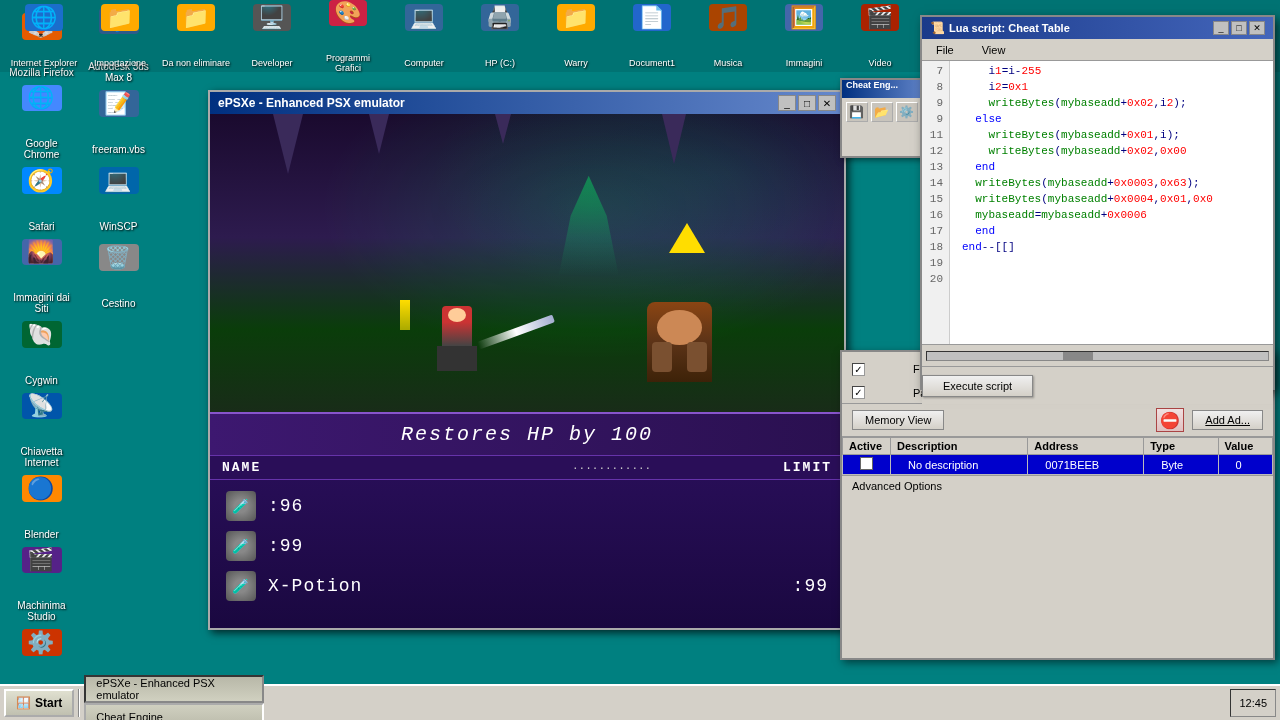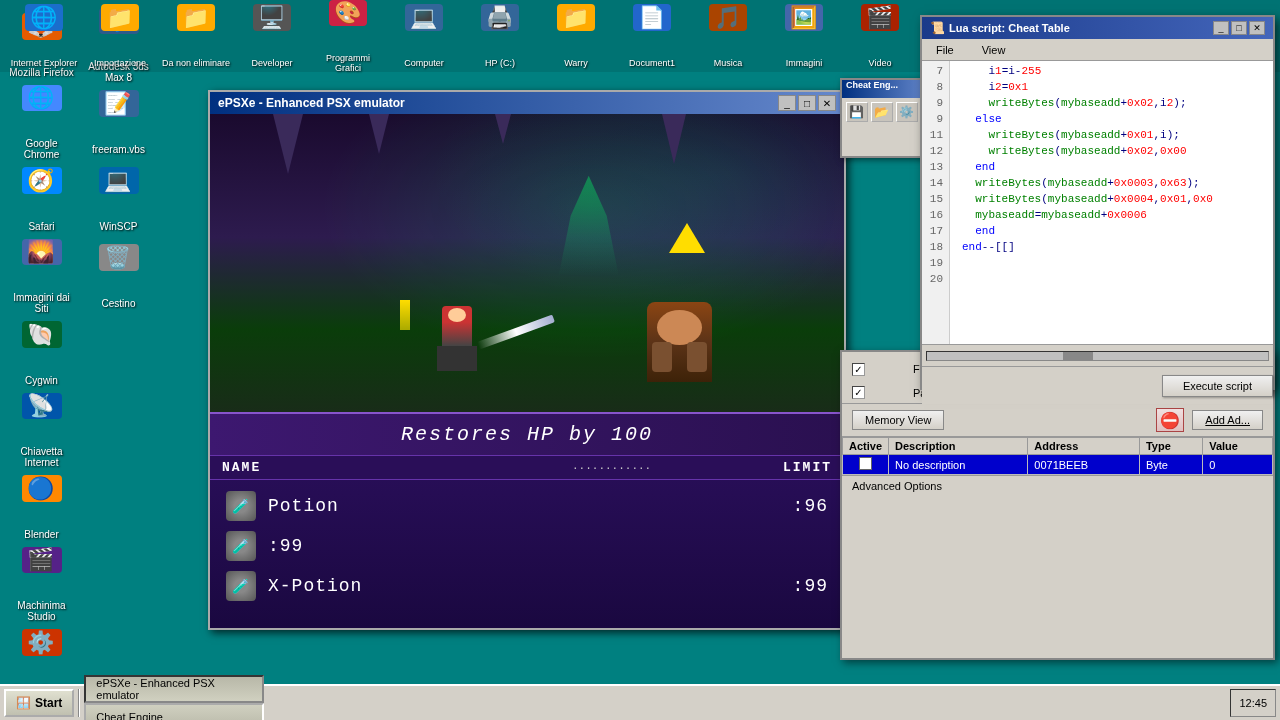--- a/index.html
+++ b/index.html
@@ -410,21 +410,21 @@
       left: 40%;
       width: 30px;
       height: 100%;
       background: #888;
     }
     .lua-execute-bar {
       height: 38px;
       background: #d4d0c8;
       display: flex;
       align-items: center;
-      justify-content: flex-end;
+      justify-content: flex-start;
       border-top: 1px solid #999;
     }
     .execute-btn {
       padding: 4px 20px;
       background: linear-gradient(to bottom, #f0f0f0, #d4d0c8);
       border: 1px solid #888;
       font-size: 11px;
       cursor: pointer;
       box-shadow: 1px 1px 2px rgba(0,0,0,0.3);
     }
@@ -504,21 +504,21 @@
     .ce-table th {
       background: #d4d0c8;
       border: 1px solid #999;
       font-size: 11px;
       padding: 2px 6px;
       text-align: left;
     }
     .ce-table td {
       border: 1px solid #bbb;
       font-size: 11px;
-      padding: 2px 6px;
+      padding: 2px 17px;
     }
     .ce-table tr.selected td {
       background: #0000cc;
       color: white;
     }
     .ce-table tr.selected td:first-child {
       background: #0000cc;
     }
 
     .ce-checkbox-cell {
@@ -761,21 +761,20 @@
         <span class="item-desc-text">Restores HP by 100</span>
       </div>
       <div class="item-header">
         <span class="item-col-name">NAME</span>
         <span style="color:#ccc; font-family:'Courier New',monospace; font-size:11px; flex:1; overflow:hidden;">............</span>
         <span class="item-col-limit">LIMIT</span>
       </div>
       <div class="item-list" id="item-list-container">
       <div class="item-row">
     <div class="item-icon">🧪</div>
-    <span class="item-name">Potion</span>
     <span class="item-count">:96</span>
   </div>
           <div class="item-row">
     <div class="item-icon">🧪</div>
     <span class="item-count">:99</span>
   </div>
           <div class="item-row">
     <div class="item-icon">🧪</div>
     <span class="item-name">X-Potion</span>
     <span class="item-count">:99</span>

